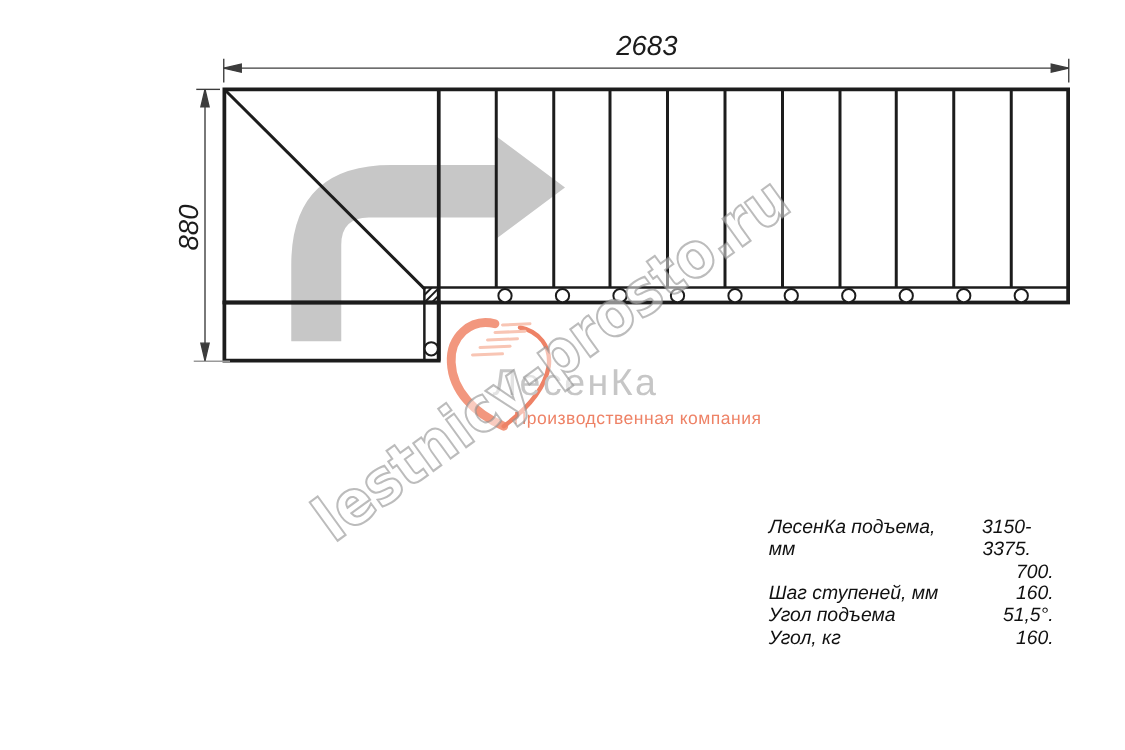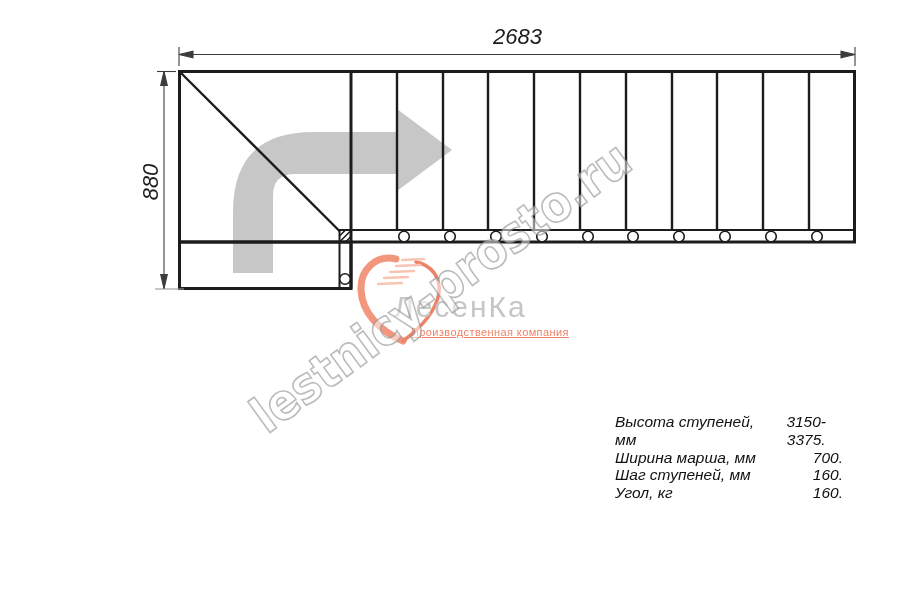--- a/index.html
+++ b/index.html
@@ -12,22 +12,22 @@
     font-style:italic;font-size:22px;color:#1c1c1c;white-space:nowrap;
   }
   #dim-width{left:460px;top:24px;width:115px;text-align:center;}
   #dim-height{left:151px;top:182px;transform:translate(-50%,-50%) rotate(-90deg);}
   #logo{left:351px;top:250px;width:240px;height:100px;text-align:center;}
   #logo-brand{
     position:absolute;left:43px;top:40px;font-size:30px;letter-spacing:2px;
     color:#c6c6c6;white-space:nowrap;
   }
   #logo-tagline{
-    position:absolute;left:60px;top:76px;font-size:11px;letter-spacing:.4px;
-    color:#ee8266;white-space:nowrap;text-decoration:underline;
+    position:absolute;left:60px;top:76px;font-size:14px;letter-spacing:.4px;
+    color:#ee8266;white-space:nowrap;
   }
   #specs{
     left:615px;top:413px;width:228px;font-style:italic;font-size:15.5px;
     color:#111111;
   }
   .spec-row{display:flex;line-height:17.8px;}
   .spec-label{text-align:left;}
   .spec-value{margin-left:auto;text-align:center;}
   svg{display:block;}
   #watermark-svg{pointer-events:none;}
@@ -117,30 +117,33 @@
     <div id="logo-brand">ЛесенКа</div>
     <div id="logo-tagline">Производственная компания</div>
   </div>
 
   <svg class="abs" id="watermark-svg" style="left:0;top:0;" width="900" height="600" viewBox="0 0 900 600">
     <text transform="translate(451,301) rotate(-36)" text-anchor="middle" font-family="DejaVu Sans, sans-serif" font-weight="bold" font-size="50" textLength="455" lengthAdjust="spacingAndGlyphs" fill="#ffffff" fill-opacity="0.5" stroke="#909090" stroke-opacity="0.6" stroke-width="1.7">lestnicy-prosto.ru</text>
   </svg>
 
   <div class="abs" id="specs">
     <div class="spec-row">
-      <span class="spec-label">Высота ступеней, мм</span>
+      <span class="spec-label">ЛесенКа подъема, мм</span>
       <span class="spec-value">3150-3375.</span>
     </div>
     <div class="spec-row">
-      <span class="spec-label">Ширина марша, мм</span>
       <span class="spec-value">700.</span>
     </div>
     <div class="spec-row">
       <span class="spec-label">Шаг ступеней, мм</span>
       <span class="spec-value">160.</span>
+    </div>
+    <div class="spec-row">
+      <span class="spec-label">Угол подъема</span>
+      <span class="spec-value">51,5°.</span>
     </div>
     <div class="spec-row">
       <span class="spec-label">Угол, кг</span>
       <span class="spec-value">160.</span>
     </div>
   </div>
 
 </div>
 
 </body></html>

